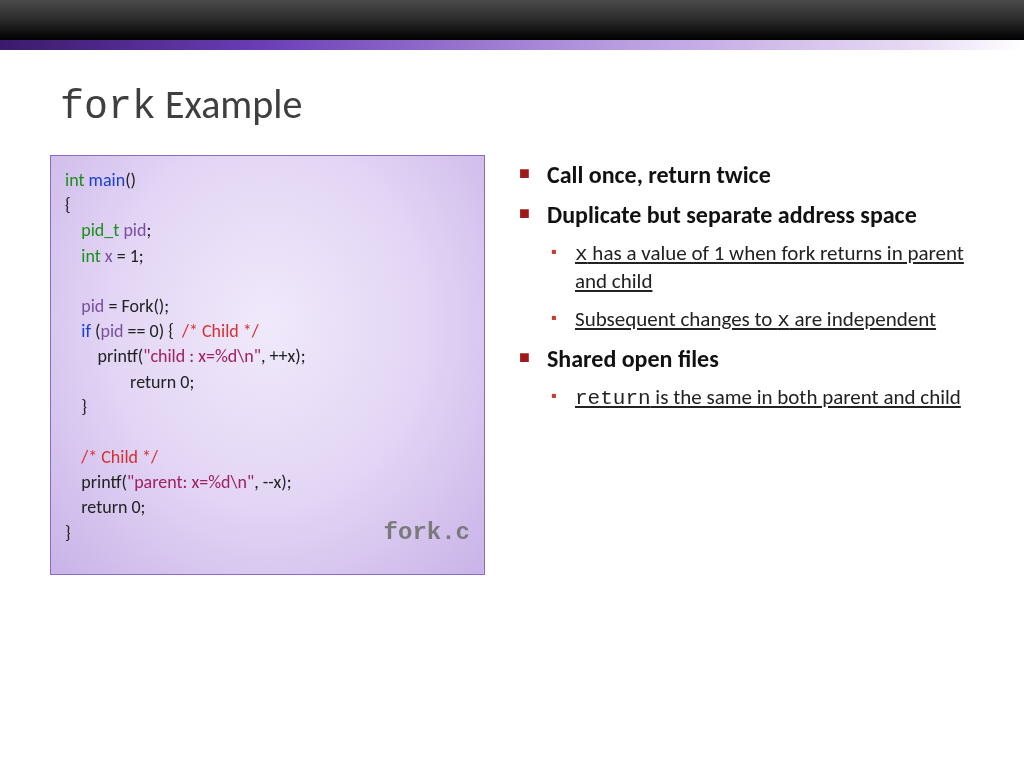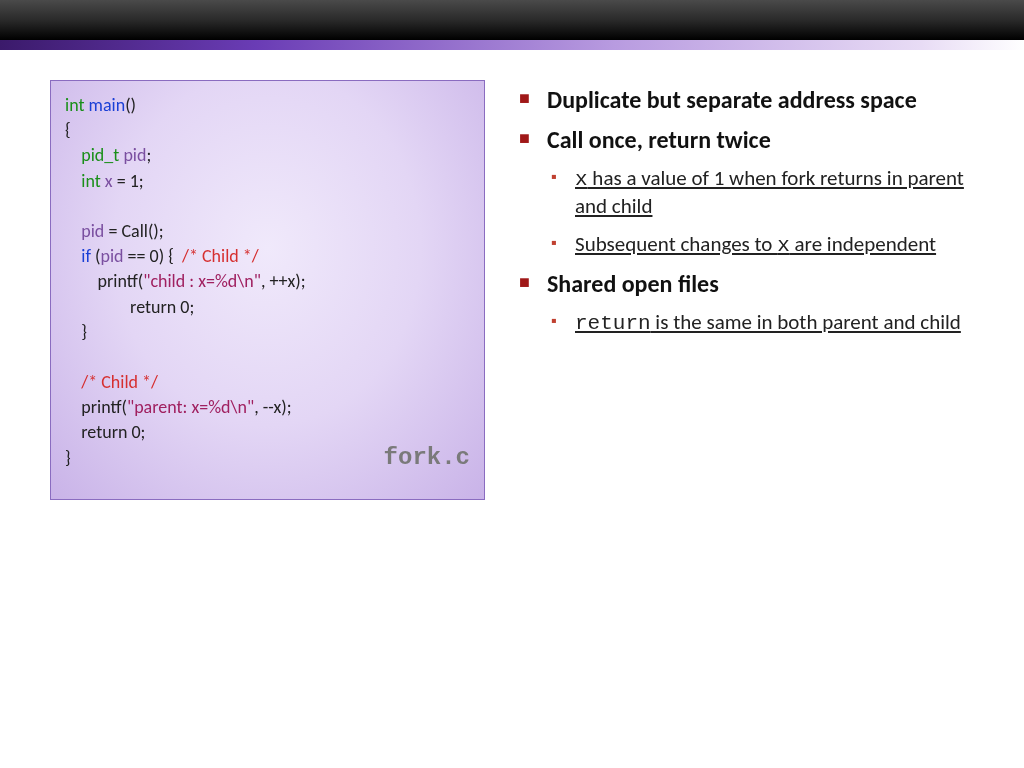--- a/index.html
+++ b/index.html
@@ -105,46 +105,49 @@
   }
   .mono { font-family: 'Courier New', monospace; }
 </style>
 </head>
 <body>
 
 <div class="topbar"></div>
 <div class="purplebar"></div>
 
 <div class="content">
+  <h1 class="title">
+    <span class="mono">fork</span><span> Example</span>
+  </h1>
 
   <div class="cols">
 
     <div class="codebox">
       <div class="codeline"><span class="kw-type">int </span><span class="kw-func">main</span><span>()</span></div>
       <div class="codeline"><span>{</span></div>
       <div class="codeline">    <span class="kw-type">pid_t </span><span class="kw-var">pid</span><span>;</span></div>
       <div class="codeline">    <span class="kw-type">int </span><span class="kw-var">x</span><span> = 1;</span></div>
       <div class="codeline"> </div>
-      <div class="codeline">    <span class="kw-var">pid</span><span> = Call();</span></div>
+      <div class="codeline">    <span class="kw-var">pid</span><span> = Fork();</span></div>
       <div class="codeline">    <span class="kw-ctrl">if</span><span> (</span><span class="kw-var">pid</span><span> == 0) {  </span><span class="kw-cmt">/* Child */</span></div>
       <div class="codeline">        <span>printf(</span><span class="kw-str">"child : x=%d\n"</span><span>, ++x);</span></div>
       <div class="codeline">                <span>return 0;</span></div>
       <div class="codeline">    <span>}</span></div>
       <div class="codeline"> </div>
       <div class="codeline">    <span class="kw-cmt">/* Child */</span></div>
       <div class="codeline">    <span>printf(</span><span class="kw-str">"parent: x=%d\n"</span><span>, --x);</span></div>
       <div class="codeline">    <span>return 0;</span></div>
       <div class="codeline"><span>}</span></div>
       <div class="filename">fork.c</div>
     </div>
 
     <div class="bullets">
       <ul>
+        <li class="b1">Call once, return twice</li>
         <li class="b1">Duplicate but separate address space</li>
-        <li class="b1">Call once, return twice</li>
         <li class="b2"><span class="mono">x</span><span> has a value of 1 when fork returns in parent and child</span></li>
         <li class="b2"><span>Subsequent changes to </span><span class="mono">x</span><span> are independent</span></li>
         <li class="b1">Shared open files</li>
         <li class="b2"><span class="mono">return</span><span> is the same in both parent and child</span></li>
       </ul>
     </div>
 
   </div>
 </div>
 

